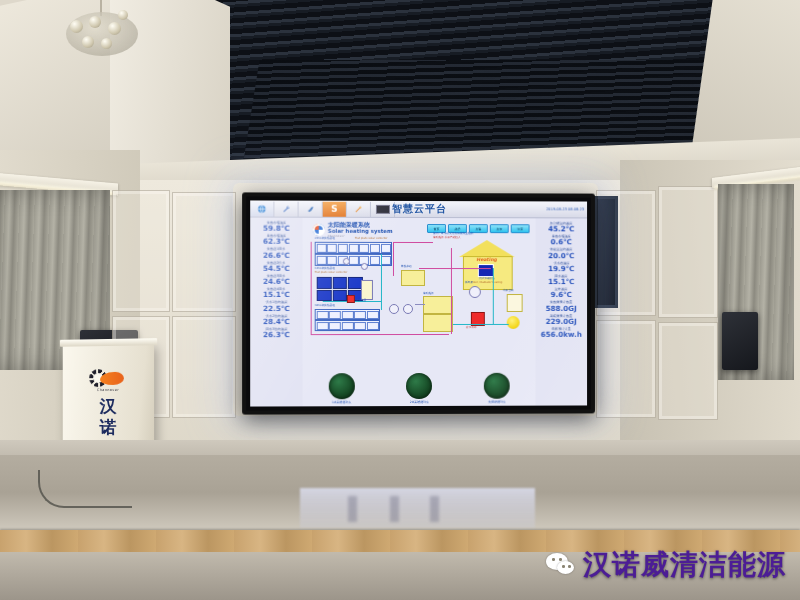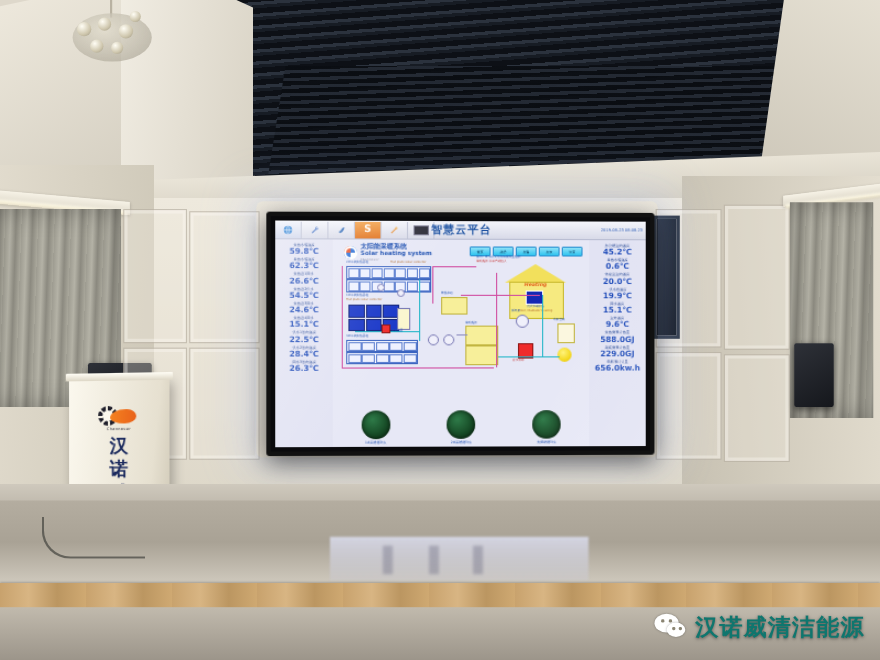--- a/index.html
+++ b/index.html
@@ -196,21 +196,21 @@
     border-radius:0 0 0 26px;opacity:.75;}
 
   
   .watermark{position:absolute;right:14px;bottom:16px;display:flex;align-items:center;gap:7px;}
   .wechat{width:30px;height:24px;position:relative;}
   .wechat .b1{position:absolute;left:0;top:0;width:22px;height:17px;border-radius:50%;
     background:#ffffff;box-shadow:0 0 2px rgba(0,0,0,.35);}
   .wechat .b2{position:absolute;left:11px;top:8px;width:17px;height:13px;border-radius:50%;
     background:#ffffff;box-shadow:0 0 2px rgba(0,0,0,.35);}
   .wechat .d{position:absolute;width:2.6px;height:2.6px;border-radius:50%;background:#8a8472;}
-  .wm-text{font-size:21px;color:#0f766e;font-weight:bold;letter-spacing:1px;
+  .wm-text{font-size:28px;color:#4c1d95;font-weight:bold;letter-spacing:1px;
     text-shadow:0 1px 3px rgba(0,0,0,.5);}
 </style>
 </head>
 <body>
 
 <div id="scene">
 
   <div class="ceiling-dark"></div>
   <div class="ceiling-dark2"></div>
   <div class="ceiling-white-l"></div>

